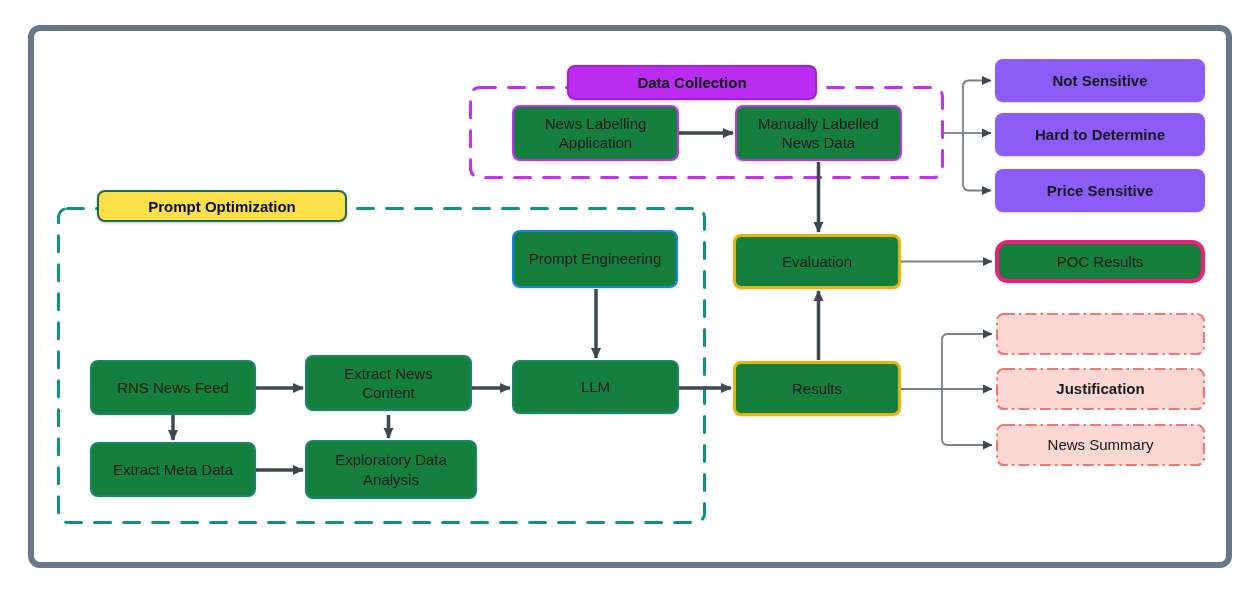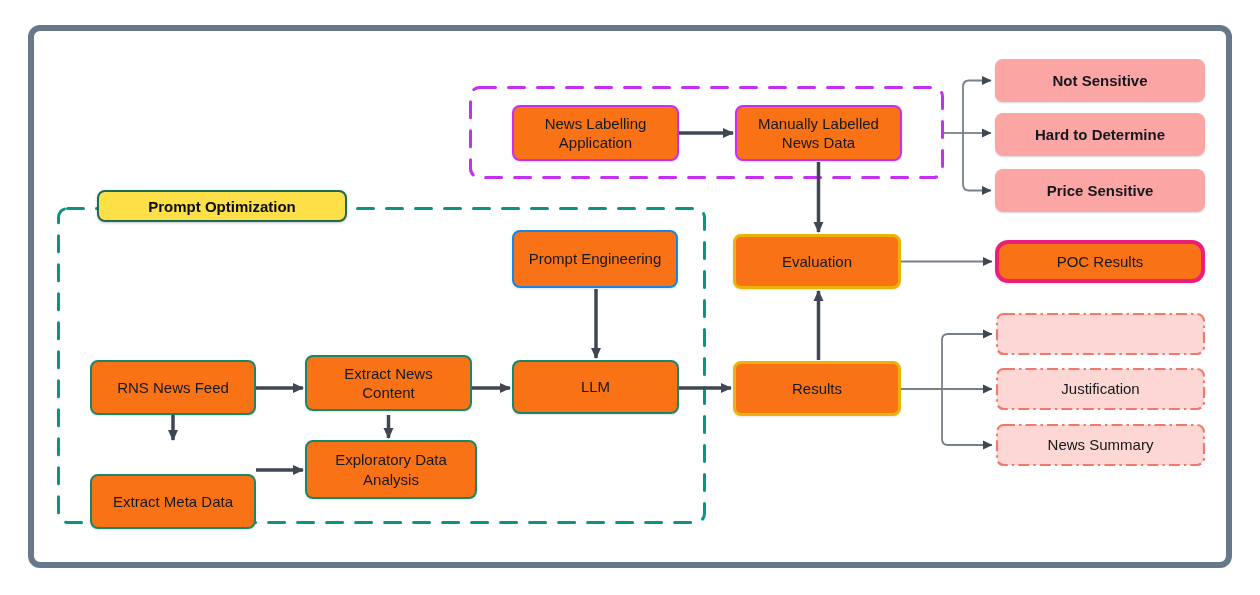--- a/index.html
+++ b/index.html
@@ -2,28 +2,28 @@
 <html><head>
 <meta charset="utf-8">
 <style>
   html,body{margin:0;padding:0;background:#fff;}
   .stage{position:relative;width:1260px;height:595px;background:#fff;overflow:hidden;
          font-family:"Liberation Sans",sans-serif;}
   .frame{position:absolute;left:28px;top:25px;width:1204px;height:543px;box-sizing:border-box;
          border:6px solid #66788a;border-radius:12px;}
   .layer{position:absolute;left:0;top:0;width:1260px;height:595px;pointer-events:none;}
   .node{position:absolute;box-sizing:border-box;display:flex;align-items:center;justify-content:center;
-        text-align:center;font-size:15px;line-height:1.3;color:#15181d;background:#f97316;border-radius:8px;
+        text-align:center;font-size:15px;line-height:1.3;color:#15181d;background:#15803d;border-radius:8px;
         padding:2px 13px;box-shadow:0 1px 2px rgba(20,30,45,.12);}
   .teal{border:2.5px solid #19866a;}
   .purple{border:2.5px solid #c62ff2;}
   .blue{border:2.5px solid #1486ea;}
   .pink{border:3px solid #eab308;}
   .pink-thick{border:4px solid #eb1f79;border-radius:9px;}
-  .violet{background:#fca5a5;font-weight:700;box-shadow:0 1px 2px rgba(20,30,45,.18);}
+  .violet{background:#8b5cf6;font-weight:700;box-shadow:0 1px 2px rgba(20,30,45,.18);}
   .output{background:transparent;box-shadow:none;padding:2px 8px;}
   .group-header{position:absolute;box-sizing:border-box;display:flex;align-items:center;justify-content:center;
         font-size:15px;font-weight:700;color:#0b0d10;border-radius:8px;box-shadow:0 1px 3px rgba(20,30,45,.25);}
   .purple-header{background:#bb2cf0;border:2px solid #a21fd6;}
   .green-header{background:#fde047;border:2px solid #1f6b51;}
 </style>
 </head>
 <body>
 
 <div class="stage">
@@ -31,43 +31,44 @@
   <div class="frame"></div>
 
   <svg class="layer" viewBox="0 0 1260 595">
     <rect x="470.5" y="87.5" width="472" height="90" rx="9" fill="none" stroke="#c62ff2" stroke-width="3" stroke-dasharray="16 13" stroke-linecap="round"></rect>
     <rect x="58.5" y="208.5" width="646" height="314" rx="9" fill="none" stroke="#0e9383" stroke-width="3" stroke-dasharray="16 13" stroke-linecap="round"></rect>
     <rect x="997" y="314" width="207" height="40" rx="7" fill="#fcd7d3" stroke="#f4776e" stroke-width="2.2" stroke-dasharray="11 4 2.5 4"></rect>
     <rect x="997" y="369" width="207" height="40" rx="7" fill="#fcd7d3" stroke="#f4776e" stroke-width="2.2" stroke-dasharray="11 4 2.5 4"></rect>
     <rect x="997" y="425" width="207" height="40" rx="7" fill="#fcd7d3" stroke="#f4776e" stroke-width="2.2" stroke-dasharray="11 4 2.5 4"></rect>
   </svg>
 
+  <div class="group-header purple-header" style="left:567px;top:65px;width:250px;height:35px;">Data Collection</div>
   <div class="group-header green-header" style="left:97px;top:190px;width:250px;height:32px;">Prompt Optimization</div>
 
   <div class="node purple" style="left:512px;top:105px;width:167px;height:56px;">News Labelling Application</div>
   <div class="node purple" style="left:735px;top:105px;width:167px;height:56px;">Manually Labelled News Data</div>
 
   <div class="node violet" style="left:995px;top:59px;width:210px;height:43px;">Not Sensitive</div>
   <div class="node violet" style="left:995px;top:113px;width:210px;height:43px;">Hard to Determine</div>
   <div class="node violet" style="left:995px;top:169px;width:210px;height:43px;">Price Sensitive</div>
 
   <div class="node pink" style="left:733px;top:234px;width:168px;height:55px;">Evaluation</div>
   <div class="node pink-thick" style="left:995px;top:240px;width:210px;height:43px;border-radius:13px;">POC Results</div>
 
   <div class="node blue" style="left:512px;top:230px;width:166px;height:58px;">Prompt Engineering</div>
   <div class="node teal" style="left:512px;top:360px;width:167px;height:54px;">LLM</div>
 
   <div class="node teal" style="left:90px;top:360px;width:166px;height:55px;">RNS News Feed</div>
   <div class="node teal" style="left:305px;top:355px;width:167px;height:56px;">Extract News Content</div>
-  <div class="node teal" style="left:90px;top:442px;width:166px;height:55px;margin-top:32px;">Extract Meta Data</div>
+  <div class="node teal" style="left:90px;top:442px;width:166px;height:55px;">Extract Meta Data</div>
   <div class="node teal" style="left:305px;top:440px;width:172px;height:59px;">Exploratory Data Analysis</div>
 
   <div class="node pink" style="left:733px;top:361px;width:168px;height:55px;">Results</div>
 
-  <div class="node output" style="left:996px;top:368px;width:209px;height:42px;">Justification</div>
+  <div class="node output" style="left:996px;top:368px;width:209px;height:42px;font-weight:bold;">Justification</div>
   <div class="node output" style="left:996px;top:424px;width:209px;height:42px;">News Summary</div>
 
   <svg class="layer" viewBox="0 0 1260 595">
     <defs>
       <marker id="mDark" markerUnits="userSpaceOnUse" markerWidth="13" markerHeight="12" refX="11" refY="6" orient="auto">
         <path d="M1,1 L12,6 L1,11 Z" fill="#3f4753"></path>
       </marker>
       <marker id="mGray" markerUnits="userSpaceOnUse" markerWidth="11" markerHeight="10" refX="9.5" refY="5" orient="auto">
         <path d="M0.5,0.5 L10,5 L0.5,9.5 Z" fill="#3f4753"></path>
       </marker>

